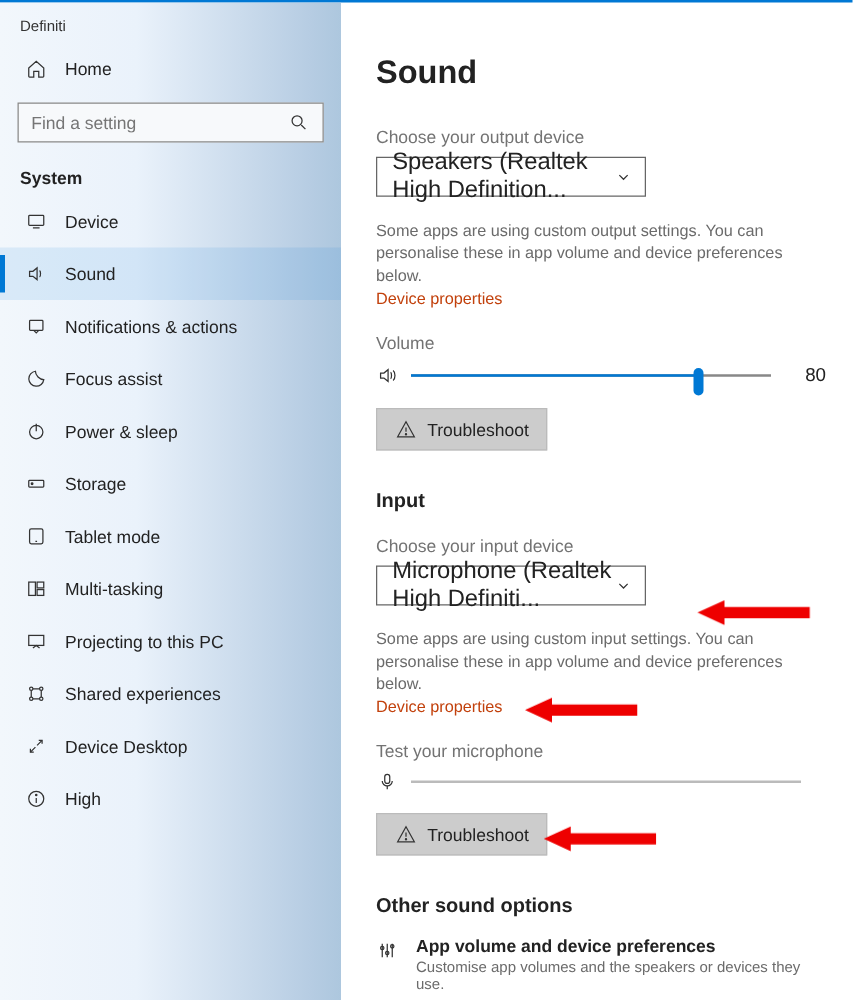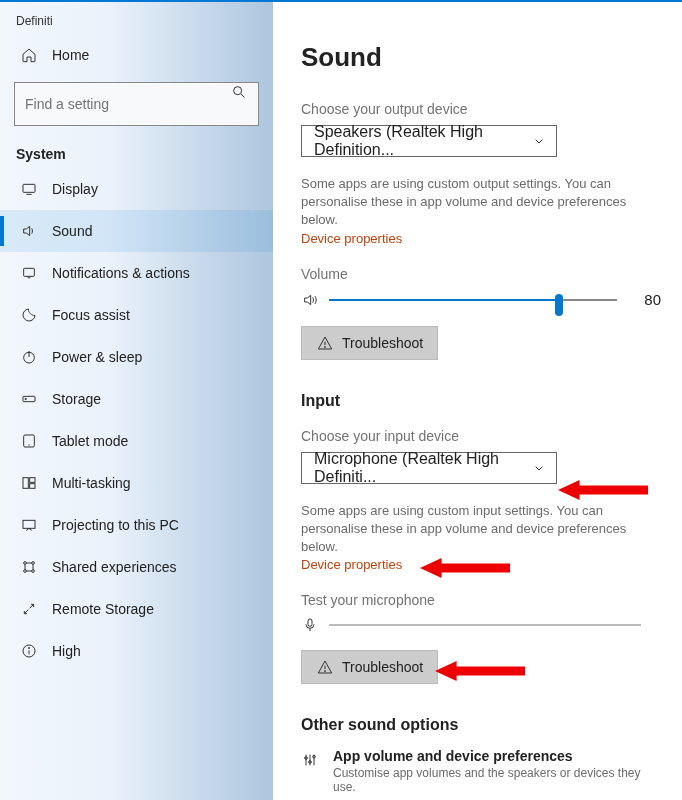--- a/index.html
+++ b/index.html
@@ -35,21 +35,22 @@
     gap: 14px;
     padding: 10px 16px 10px 20px;
     font-size: 14px;
     cursor: pointer;
   }
   .sidebar .search-box {
     margin: 8px 14px 12px 14px;
     border: 1px solid #888;
     background: #f7f9fb;
     display: flex;
-    height: 44px;
+    align-items: center;
+    height: 32px;
     padding: 0 10px;
     color: #666;
   }
   .sidebar .search-box input {
     flex: 1;
     border: none;
     outline: none;
     background: transparent;
     font-size: 14px;
     color: #666;
@@ -99,27 +100,27 @@
     margin-bottom: 28px;
   }
   .subsection-label {
     font-size: 14px;
     color: #737373;
     margin: 18px 0 8px 0;
   }
   .dropdown {
     border: 1px solid #666;
     height: 32px;
-    width: 256px;
+    width: 216px;
     display: flex;
     align-items: center;
     padding: 0 8px 0 12px;
     justify-content: space-between;
     cursor: pointer;
-    font-size: 16px;
+    font-size: 19px;
   }
   .helper-text {
     color: #6b6b6b;
     font-size: 13px;
     margin-top: 18px;
     line-height: 1.4;
     max-width: 340px;
   }
   .link {
     color: #c2410c;
@@ -227,21 +228,21 @@
     <div class="section-label">System</div>
 
     <ul class="nav-list">
       <li class="nav-item">
         <span class="icon-slot">
             <svg viewBox="0 0 24 24">
               <rect x="3" y="5" width="18" height="12" rx="1"></rect>
               <line x1="8" y1="20" x2="16" y2="20"></line>
             </svg>
           </span>
-        <span>Display</span>
+        <span>Device</span>
       </li>
       <li class="nav-item selected">
         <span class="icon-slot">
             <svg viewBox="0 0 24 24">
               <path d="M4 9v6h4l5 4V5L8 9H4z"></path>
               <path d="M16 8c1.5 1 1.5 7 0 8"></path>
             </svg>
           </span>
         <span>Sound</span>
       </li>
@@ -320,21 +321,21 @@
           </span>
         <span>Shared experiences</span>
       </li>
       <li class="nav-item">
         <span class="icon-slot">
             <svg viewBox="0 0 24 24">
               <path d="M5 19l6-6M19 5l-6 6"></path>
               <path d="M15 5h4v4M9 19H5v-4"></path>
             </svg>
           </span>
-        <span>Remote Storage</span>
+        <span>Device Desktop</span>
       </li>
       <li class="nav-item">
         <span class="icon-slot">
             <svg viewBox="0 0 24 24">
               <circle cx="12" cy="12" r="9"></circle>
               <line x1="12" y1="11" x2="12" y2="17"></line>
               <circle cx="12" cy="7.5" r="0.8" fill="currentColor"></circle>
             </svg>
           </span>
         <span>High</span>

